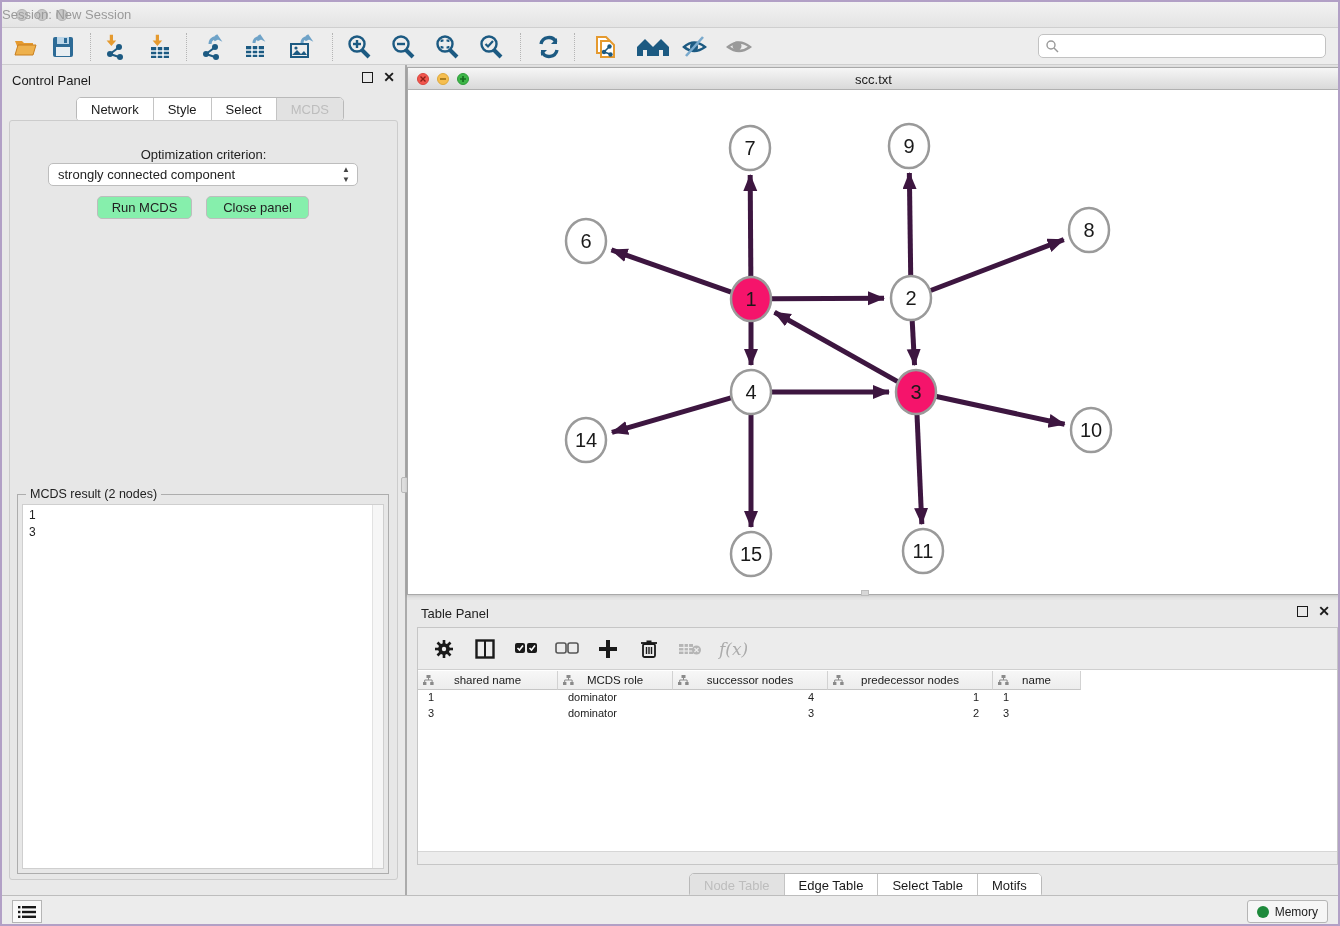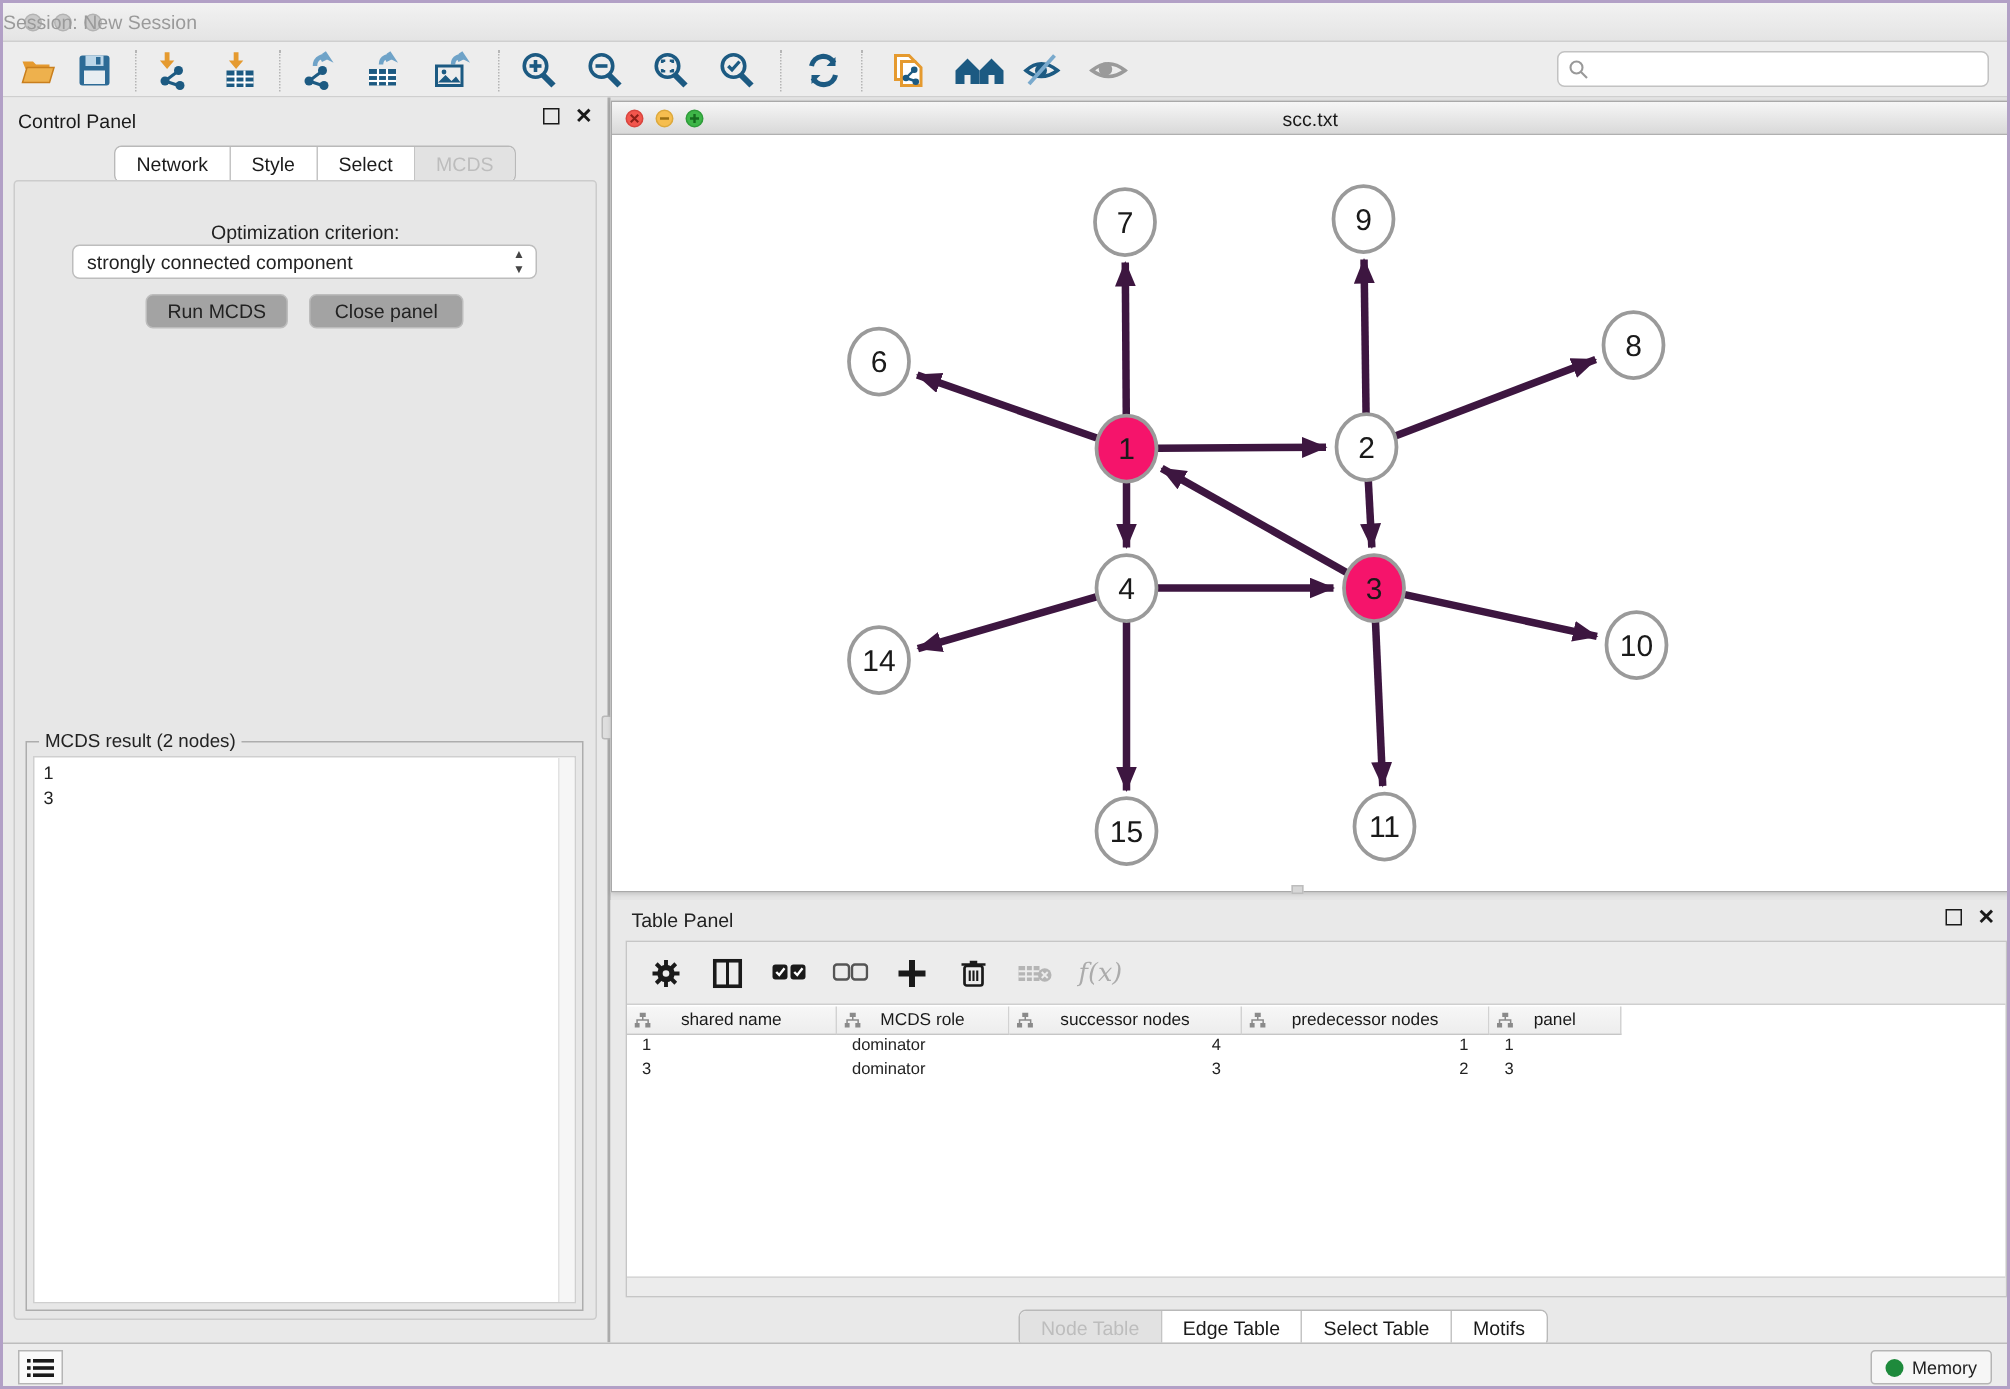--- a/index.html
+++ b/index.html
@@ -55,21 +55,21 @@
   .seg-tab.selected { background:#e2e2e2; color:#bdbdbd; }
   .cp-tabs { left:74px; top:32px; }
   .cp-content { position:absolute; left:7px; top:55px; width:389px; height:760px;
     background:#e7e7e7; border:1px solid #cccccc; border-radius:3px; }
   .opt-label { position:absolute; top:26px; width:100%; text-align:center; font-size:13px; }
   .dropdown { position:absolute; left:38px; top:42px; width:310px; height:23px;
     background:#fff; border:1px solid #bdbdbd; border-radius:5px;
     display:flex; align-items:center; font-size:13px; padding-left:9px; }
   .dd-stepper { position:absolute; right:7px; top:1px; font-size:8px; color:#444;
     line-height:10px; text-align:center; }
-  .cp-btn { position:absolute; top:75px; height:23px; background:#a3a3a3;
+  .cp-btn { position:absolute; top:75px; height:23px; background:#86efac;
     border:1px solid #bdbdbd; border-radius:5px; font-size:13px;
     display:flex; align-items:center; justify-content:center; }
   .btn-run { left:87px; width:95px; }
   .btn-close { left:196px; width:103px; }
   .groupbox { position:absolute; left:7px; top:373px; width:372px; height:380px;
     border:1px solid #adadad; background:#e7e7e7; }
   .group-legend { position:absolute; left:8px; top:-8px; background:#e7e7e7;
     font-size:12.5px; padding:0 4px; }
   .result-area { position:absolute; left:4px; top:9px; right:4px; bottom:4px;
     background:#fff; border:1px solid #cfcfcf; font-size:12px; line-height:17px;
@@ -102,21 +102,21 @@
   .thead { position:absolute; left:0; top:43px; height:19px; display:flex; }
   .th { position:relative; background:linear-gradient(#f7f7f7,#ededed);
     border-right:1px solid #d2d2d2; border-bottom:1px solid #c6c6c6;
     font-size:11.5px; color:#1a1a1a; display:flex; align-items:center; justify-content:center; }
   .th .tree-ic { position:absolute; left:5px; top:4px; }
   .tbody { position:absolute; left:0; top:62px; width:100%; }
   .trow { display:flex; height:16px; font-size:11px; }
   .td { overflow:hidden; white-space:nowrap; }
   .hscroll { position:absolute; left:0; bottom:0; width:100%; height:13px;
     background:#ececec; border-top:1px solid #d6d6d6; }
-  .tp-tabs { left:272px; top:273px; position:absolute; }
+  .tp-tabs { left:282px; top:273px; position:absolute; }
   
   .statusbar { position:absolute; left:0; top:893px; width:100%; height:31px;
     background:#ececec; border-top:1px solid #bdbdbd; }
   .list-btn { position:absolute; left:10px; top:4px; width:30px; height:23px;
     background:#fafafa; border:1px solid #b5b5b5; display:flex; align-items:center; justify-content:center; }
   .mem-btn { position:absolute; right:10px; top:4px; height:23px; padding:0 9px;
     background:#f6f6f6; border:1px solid #b5b5b5; border-radius:3px;
     display:flex; align-items:center; gap:6px; font-size:12px; }
   .mem-dot { width:12px; height:12px; border-radius:50%; background:#1e8a3c; }
 </style>
@@ -543,21 +543,21 @@
             <svg class="tree-ic" width="11" height="11" viewBox="0 0 11 11">
               <g fill="#8a8a8a">
                 <rect x="3.5" y="0" width="4" height="3"></rect>
                 <rect x="0" y="7" width="3.4" height="3"></rect>
                 <rect x="7.2" y="7" width="3.4" height="3"></rect>
               </g>
               <g stroke="#8a8a8a" stroke-width="1">
                 <path d="M5.5 3 v2 M1.7 7 v-2 h7.4 v2" fill="none"></path>
               </g>
             </svg>
-            <span>panel</span>
+            <span>name</span>
           </div>
         </div>
       <div class="tbody" id="tbody">
           <div class="trow">
             <div class="td" style="width: 140px; text-align: left; padding: 1px 0px 0px 10px;">1</div>
             <div class="td" style="width: 115px; text-align: left; padding: 1px 0px 0px 10px;">dominator</div>
             <div class="td" style="width: 155px; text-align: right; padding: 1px 14px 0px 0px;">4</div>
             <div class="td" style="width: 165px; text-align: right; padding: 1px 14px 0px 0px;">1</div>
             <div class="td" style="width: 88px; text-align: left; padding: 1px 0px 0px 10px;">1</div>
           </div>

